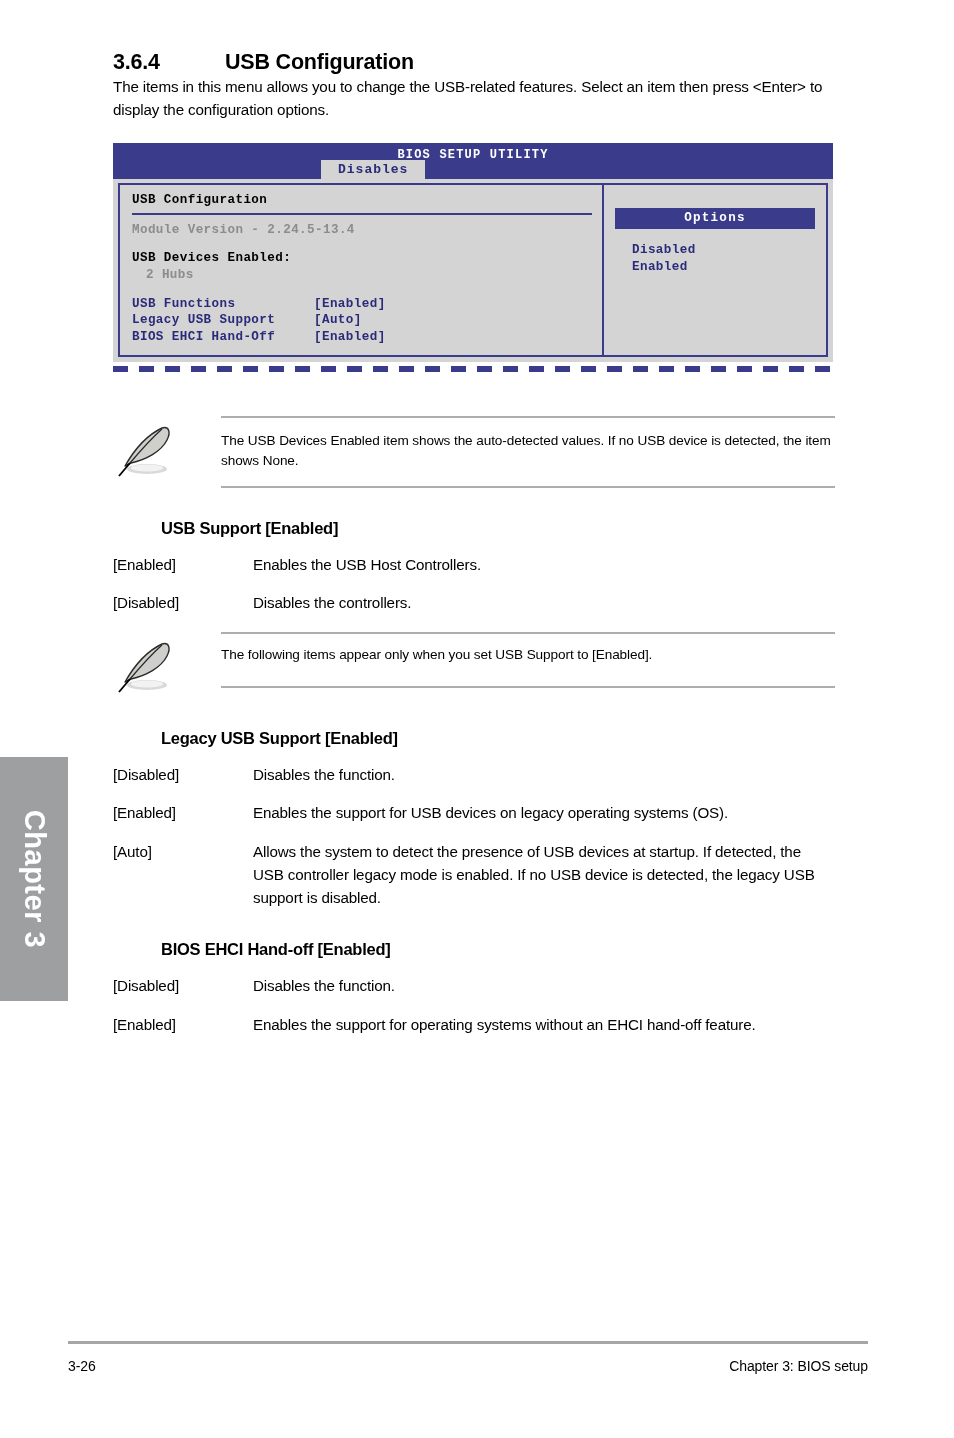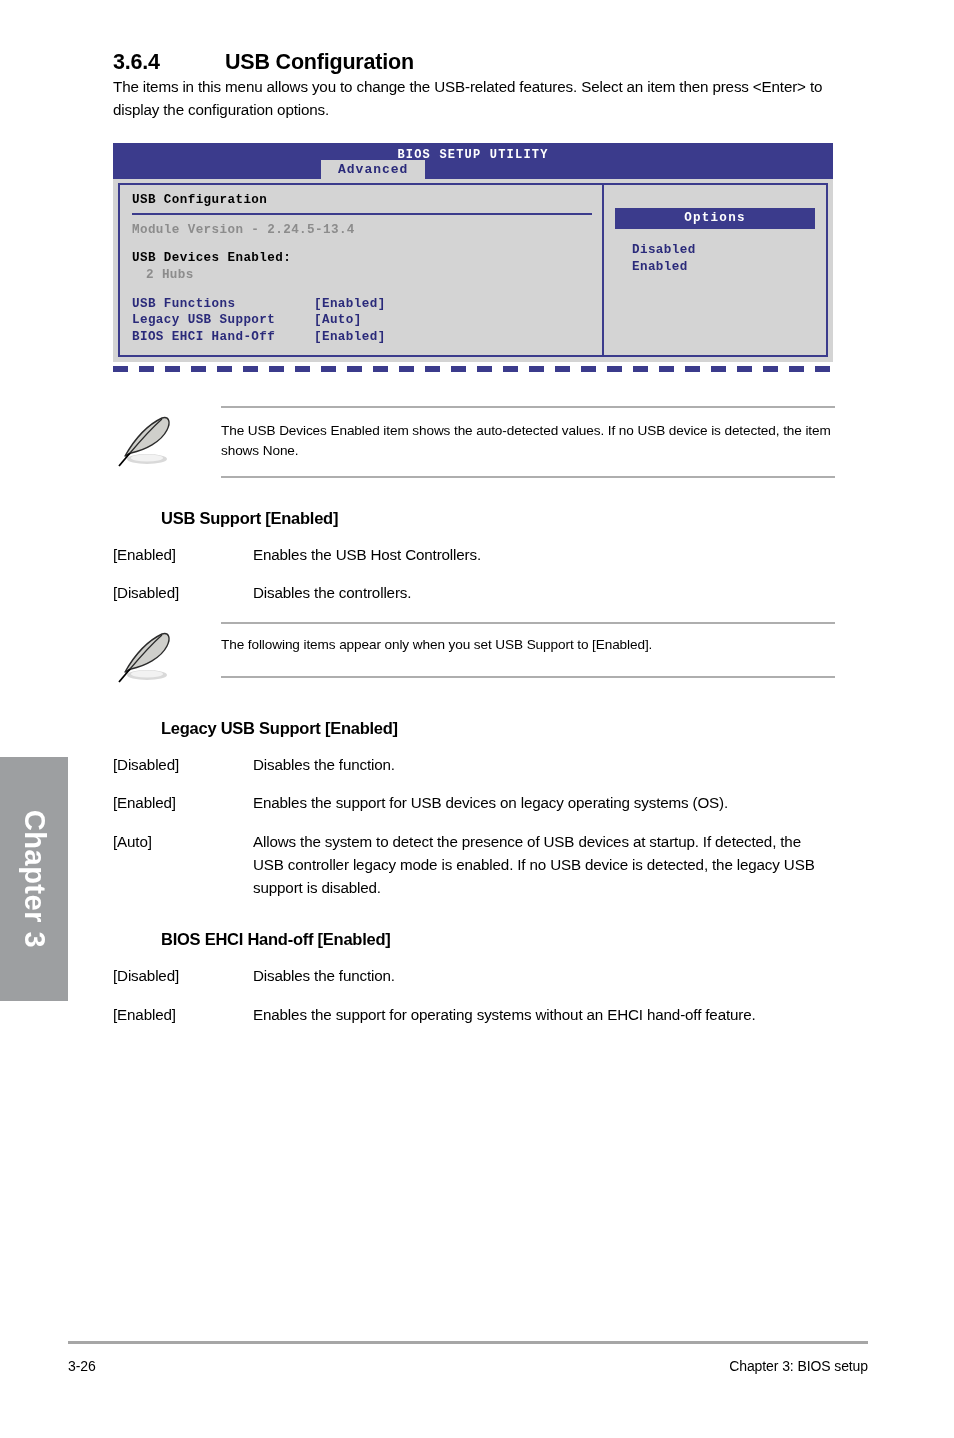--- a/index.html
+++ b/index.html
@@ -158,21 +158,21 @@
     background-image: repeating-linear-gradient(
       to right,
       #3b3b8c 0px, #3b3b8c 15px,
       transparent 15px, transparent 26px);
   }
 
   
   .note {
     display: flex;
     align-items: flex-start;
-    margin-top: 34px;
+    margin-top: 44px;
   }
   .note-icon {
     flex: 0 0 104px;
     padding-top: 6px;
     padding-left: 4px;
   }
   .note-body {
     flex: 1;
     border-top: 2px solid #aeaeae;
     border-bottom: 2px solid #aeaeae;
@@ -235,21 +235,21 @@
   <div class="sec-head">
     <div class="sec-num">3.6.4</div>
     <div class="sec-title">USB Configuration</div>
   </div>
 
   <div class="intro">The items in this menu allows you to change the USB-related features. Select an item then press &lt;Enter&gt; to display the configuration options.</div>
 
   <div class="bios">
     <div class="bios-header">
       <div class="bios-title">BIOS SETUP UTILITY</div>
-      <div class="bios-tab">Advanced</div>
+      <div class="bios-tab">Disables</div>
     </div>
     <div class="bios-body">
       <div class="bios-left">
         <div class="mono b-strong">USB Configuration</div>
         <div class="rule-blue"></div>
         <div class="mono b-dim">Module Version - 2.24.5-13.4</div>
         <div class="b-gap"></div>
         <div class="mono b-strong">USB Devices Enabled:</div>
         <div class="mono b-dim" style="padding-left:14px">2 Hubs</div>
         <div class="b-gap"></div>

